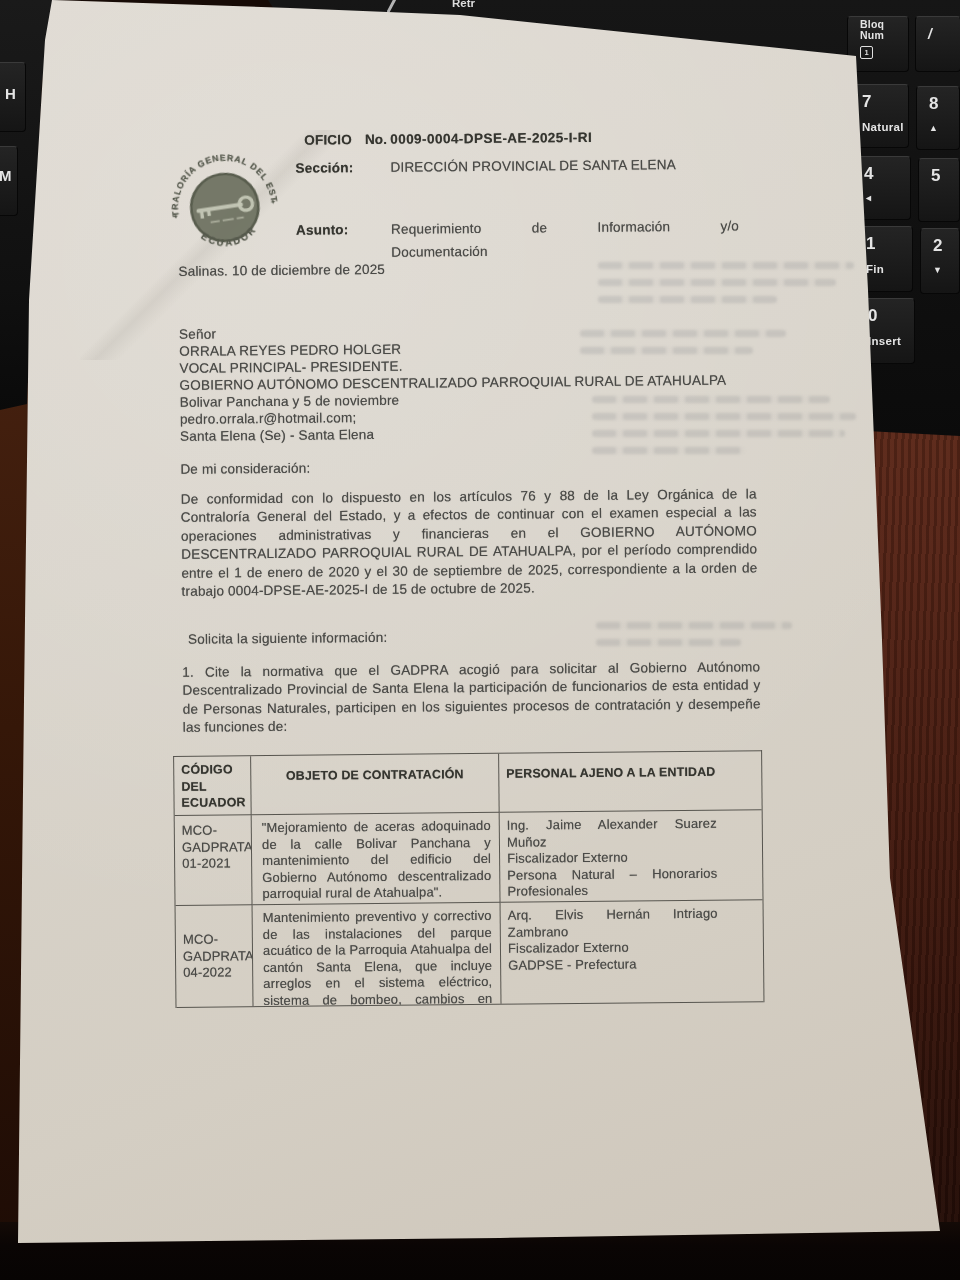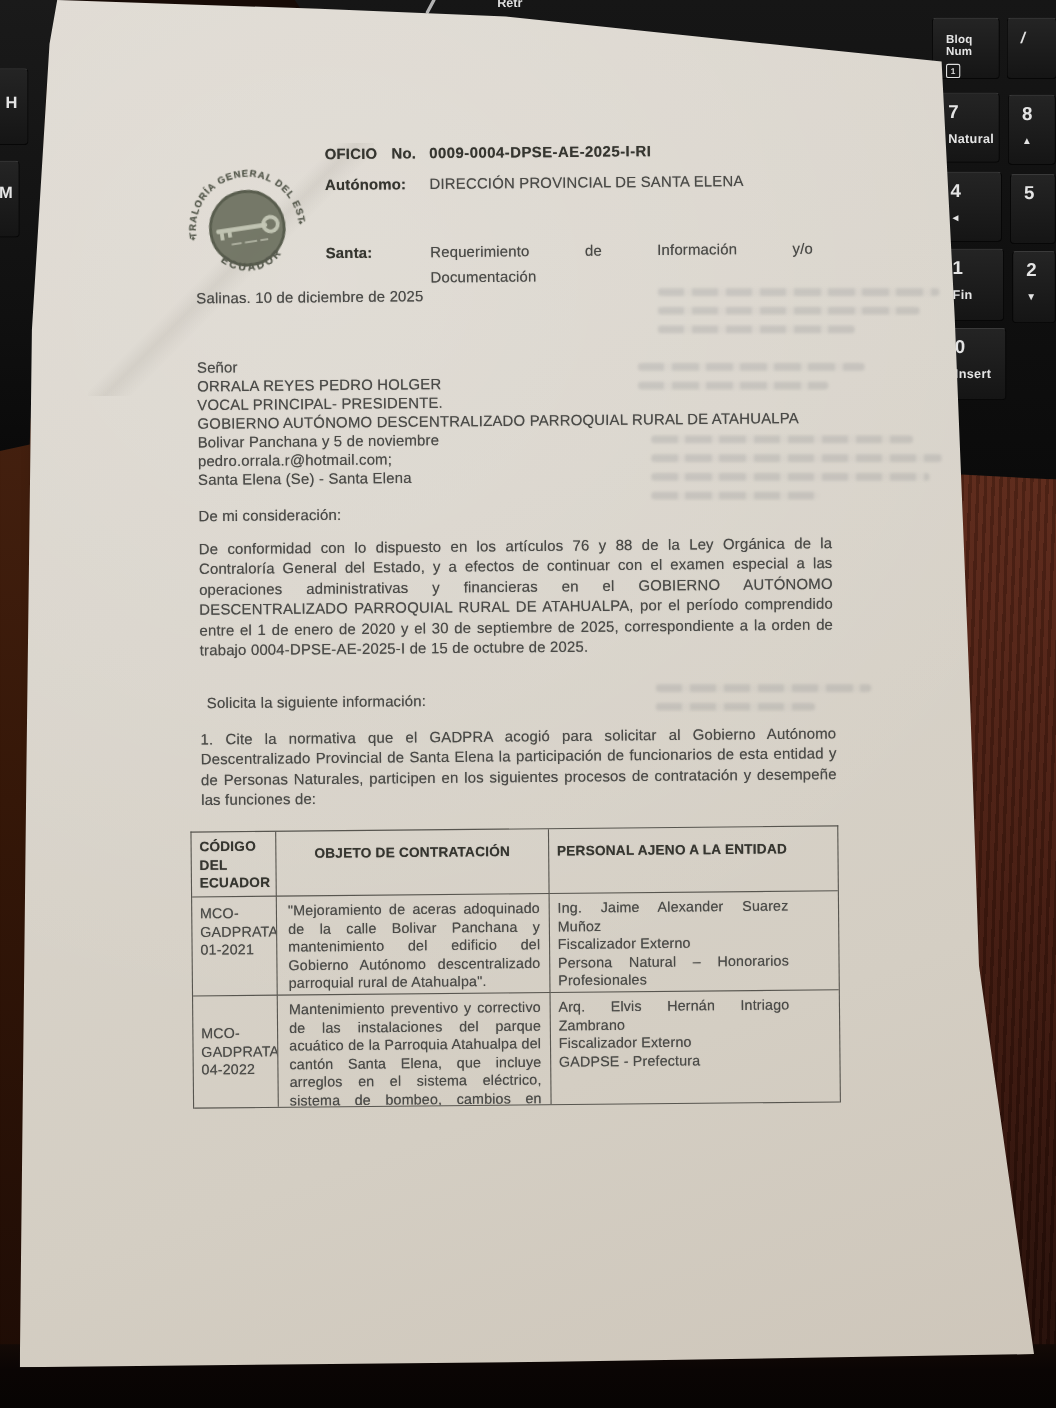--- a/index.html
+++ b/index.html
@@ -83,21 +83,21 @@
   .jtxt{text-align:justify;}
   .hdr-label{width:92px;display:inline-block;}
   .line{line-height:17px;}
   
   .oficio-row{left:300px;top:131px;}
   .seccion-row{left:300px;top:159px;}
   .asunto-row{left:300px;top:221px;}
   .hdr-val{position:absolute;left:95px;top:0;white-space:nowrap;}
   .asunto-l1{width:348px;text-align:justify;text-align-last:justify;}
   .asunto-l2{margin-top:8px;}
-  .oficio-label{word-spacing:9px;}
+  .oficio-label{word-spacing:9px;text-align:right;}
   
   .date-line{left:182px;top:261px;}
   .recipient{left:182px;top:323px;line-height:16.9px;}
   .greeting{left:182px;top:459px;}
   .para1{left:182px;top:488px;width:576px;line-height:18.4px;}
   .solicita{left:188px;top:629px;}
   .item1{left:182px;top:661px;width:578px;line-height:18.3px;}
   
   .table{left:172px;top:753px;width:587px;border:1.4px solid #57554f;border-bottom:none;font-size:13px;}
   .trow{display:grid;grid-template-columns:77px 248px 262px;}
@@ -125,21 +125,21 @@
 <body>
 
 <div class="wood wood-right"></div>
 <div class="wood wood-left"></div>
 <div class="wood desk-bottom"></div>
 
 <div class="kb kb-topright">
   <span class="kb-label" style="left:452px;top:-3px;font-size:11.5px;">Retr</span>
   <span class="slash-mark"></span>
 
-  <div class="key small" style="left:847px;top:16px;width:62px;height:56px;padding-top:14px;">
+  <div class="key small" style="left:847px;top:16px;width:62px;height:56px;padding-top:2px;">
     <div class="main">Bloq Num</div>
     <span class="numlock-box">1</span>
   </div>
   <div class="key" style="left:915px;top:16px;width:46px;height:56px;">
     <div class="main" style="font-size:14px;font-style:italic;">/</div>
   </div>
 
   <div class="key" style="left:849px;top:84px;width:60px;height:64px;">
     <div class="main">7</div>
     <div class="sub">Natural</div>
@@ -231,25 +231,25 @@
       </text>
       <text x="8" y="64" font-size="6.5" fill="#4c5143">✦</text>
       <text x="105" y="64" font-size="6.5" fill="#4c5143">✦</text>
     </svg>
 
     <div class="abs oficio-row b">
       <span class="hdr-label oficio-label">OFICIO No.</span>
       <span class="hdr-val" style="letter-spacing:.4px;">0009-0004-DPSE-AE-2025-I-RI</span>
     </div>
     <div class="abs seccion-row">
-      <span class="hdr-label b">Autónomo:</span>
+      <span class="hdr-label b">Sección:</span>
       <span class="hdr-val">DIRECCIÓN PROVINCIAL DE SANTA ELENA</span>
     </div>
     <div class="abs asunto-row">
-      <span class="hdr-label b">Santa:</span>
+      <span class="hdr-label b">Asunto:</span>
       <span class="hdr-val" style="white-space:normal;">
         <span class="asunto-l1" style="display:block;">Requerimiento de Información y/o</span>
         <span class="asunto-l2" style="display:block;">Documentación</span>
       </span>
     </div>
 
     <div class="abs date-line">Salinas. 10 de diciembre de 2025</div>
 
     <div class="abs recipient">
       <div class="line">Señor</div>

